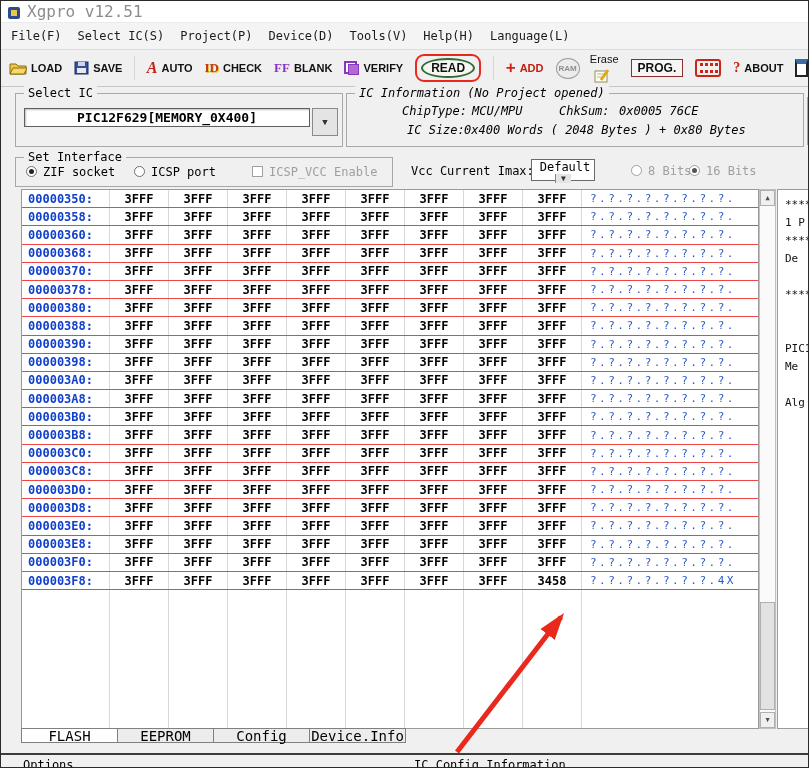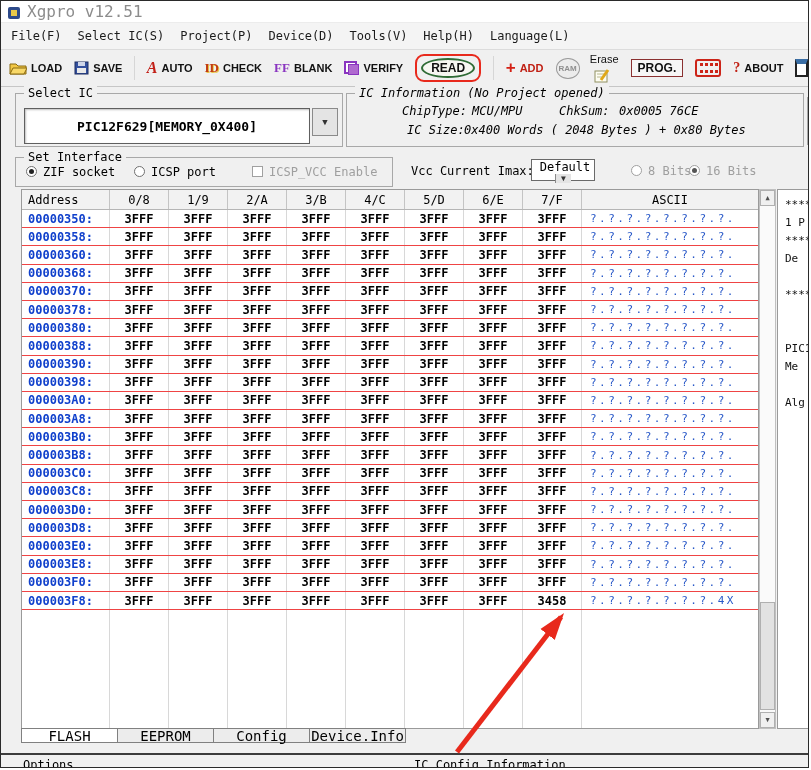--- a/index.html
+++ b/index.html
@@ -51,21 +51,21 @@
               background:#f6f6f6; }
   .q-ic::before { content:"?"; font:bold 14px "Liberation Serif",serif; color:#c02014; }
   .cut-icon { margin-left:auto; width:20px; height:18px; border:2px solid #222; background:#fff;
               border-top:5px solid #3a6ea5; margin-right:-8px; }
 
   
   .groupbox { position:absolute; border:1px solid #a8a8a8; }
   .legend { position:absolute; top:-8px; left:8px; background:#f0f0f0; padding:0 4px;
             font-size:12px; color:#000; white-space:nowrap; }
   .gb-select-ic { left:14px; top:92px; width:328px; height:54px; }
-  .ic-combo { position:absolute; left:8px; top:14px; width:286px; height:36px; background:#fff;
+  .ic-combo { position:absolute; left:8px; top:14px; width:286px; height:19px; background:#fff;
               border:1px solid #5f5f5f; box-shadow:inset 1px 1px 2px rgba(0,0,0,.25);
               display:flex; align-items:center; justify-content:center;
               font:bold 13px "DejaVu Sans Mono",monospace; }
   .ic-drop { position:absolute; left:296px; top:14px; width:26px; height:28px; background:#e4e4e4;
              border:1px solid #8a8a8a; display:flex; align-items:center; justify-content:center;
              font-size:9px; color:#333; }
   .gb-ic-info { left:345px; top:92px; width:458px; height:54px; }
   .gb-ic-info span { position:absolute; font-size:12px; white-space:nowrap;font-style:italic; }
   .cut-groupbox { position:absolute; left:806px; top:96px; width:6px; height:48px;
                   border-left:1px solid #a8a8a8; }
@@ -285,32 +285,20 @@
   <div class="vcc-combo">
     <span class="val">Default</span>
     <span class="drop">▼</span>
   </div>
   <span class="radio gray" style="left:630px;top:164px;"></span>
   <span class="iface-label gray-text" style="left:647px;top:163px;">8 Bits</span>
   <span class="radio gray sel" style="left:688px;top:164px;"></span>
   <span class="iface-label gray-text" style="left:705px;top:163px;">16 Bits</span>
 
   <div class="hex-table">
-    <div class="hex-header">
-        <div class="hcell col-addr">Address</div>
-        <div class="hcell col-data">0/8</div>
-        <div class="hcell col-data">1/9</div>
-        <div class="hcell col-data">2/A</div>
-        <div class="hcell col-data">3/B</div>
-        <div class="hcell col-data">4/C</div>
-        <div class="hcell col-data">5/D</div>
-        <div class="hcell col-data">6/E</div>
-        <div class="hcell col-data">7/F</div>
-        <div class="hcell col-ascii">ASCII</div>
-      </div>
     <div>
         <div class="hex-row">
           <div class="addr col-addr">00000350:</div>
           <div class="dcell col-data">3FFF</div>
           <div class="dcell col-data">3FFF</div>
           <div class="dcell col-data">3FFF</div>
           <div class="dcell col-data">3FFF</div>
           <div class="dcell col-data">3FFF</div>
           <div class="dcell col-data">3FFF</div>
           <div class="dcell col-data">3FFF</div>

